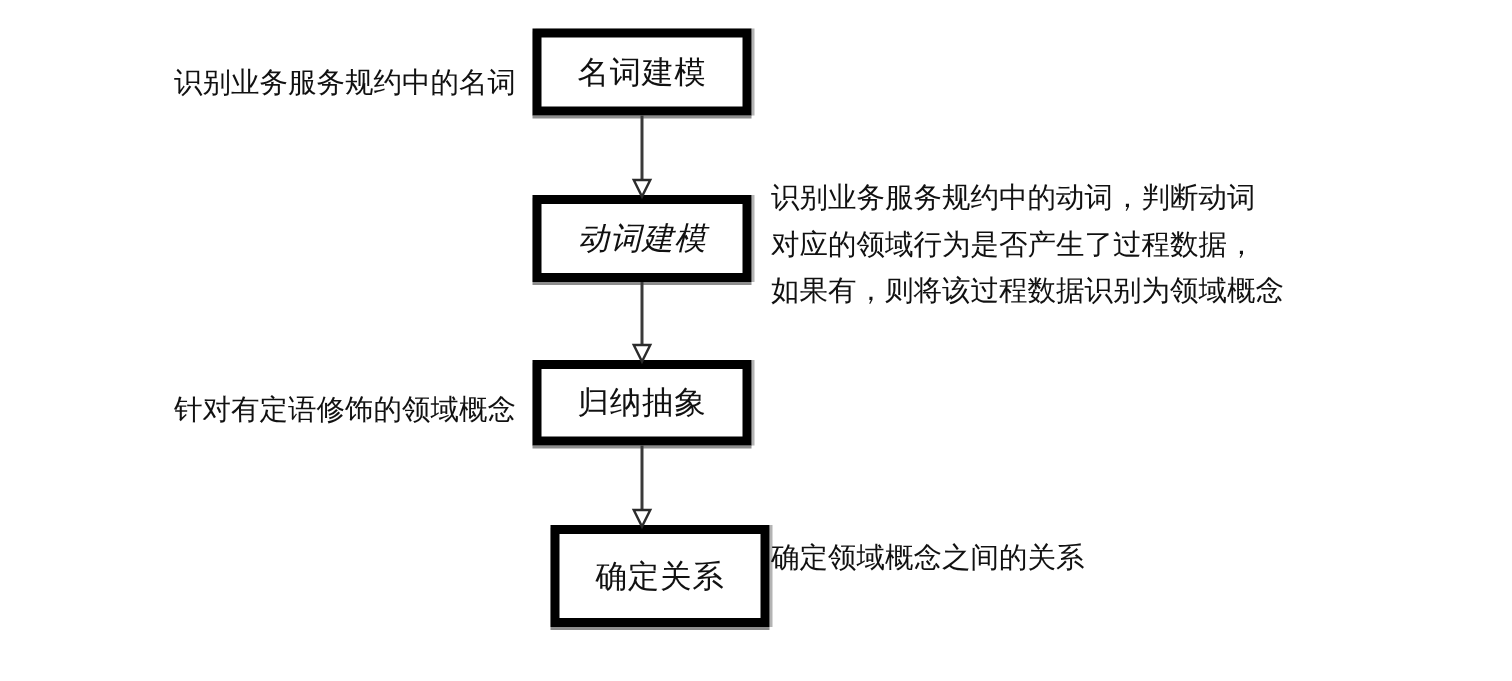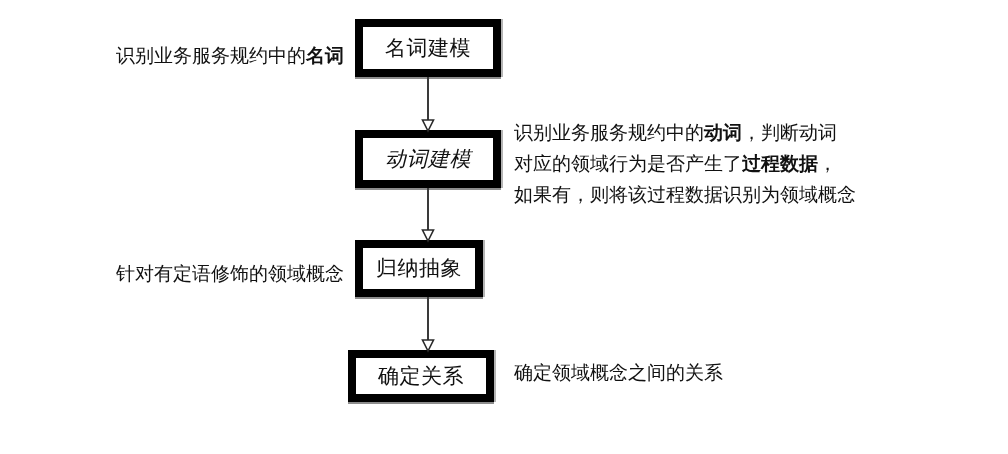--- a/index.html
+++ b/index.html
@@ -19,59 +19,59 @@
     width: 1008px;
     height: 454px;
     background: #ffffff;
   }
 
   
   .node {
     position: absolute;
     box-sizing: border-box;
     background: #ffffff;
-    border: 8px solid #000000;
+    border: 6px solid #000000;
     display: flex;
     align-items: center;
     justify-content: center;
     box-shadow: 0 2px 0 0 #8d8d8d, 2px 0 0 0 #b4b4b4;
   }
   .node .node-label {
     font-size: 21px;
     line-height: 1;
     letter-spacing: 0.5px;
     color: #111111;
     white-space: nowrap;
   }
 
   #node-1 { left: 355px; top: 19px;  width: 146px; height: 58px; }
   #node-2 { left: 355px; top: 130px; width: 146px; height: 58px; font-style: italic; }
-  #node-3 { left: 355px; top: 240px; width: 128px; height: 57px; }
-  #node-4 { left: 348px; top: 350px; width: 146px; height: 52px; }
+  #node-3 { left: 355px; top: 240px; width: 146px; height: 57px; }
+  #node-4 { left: 367px; top: 350px; width: 146px; height: 68px; }
 
   
   .connector {
     position: absolute;
     left: 421px;
     width: 14px;
     overflow: visible;
   }
   #conn-1 { top: 77px;  height: 55px; }
   #conn-2 { top: 188px; height: 54px; }
   #conn-3 { top: 297px; height: 55px; }
 
   
   .annotation {
     position: absolute;
     font-size: 19px;
     line-height: 31px;
     color: #111111;
     white-space: pre;
   }
-  .annotation b { font-weight: 700; }
+  .annotation b { font-weight: 400; }
 
   .annotation.left  { text-align: right; }
   .annotation.right { text-align: left; }
 
   #anno-noun      { right: 664px; top: 40px; }
   #anno-induct    { right: 664px; top: 238px; margin-top: 20px; }
   #anno-verb      { left: 514px;  top: 117px; }
   #anno-relation  { left: 514px;  top: 357px; }
 </style>
 </head>

